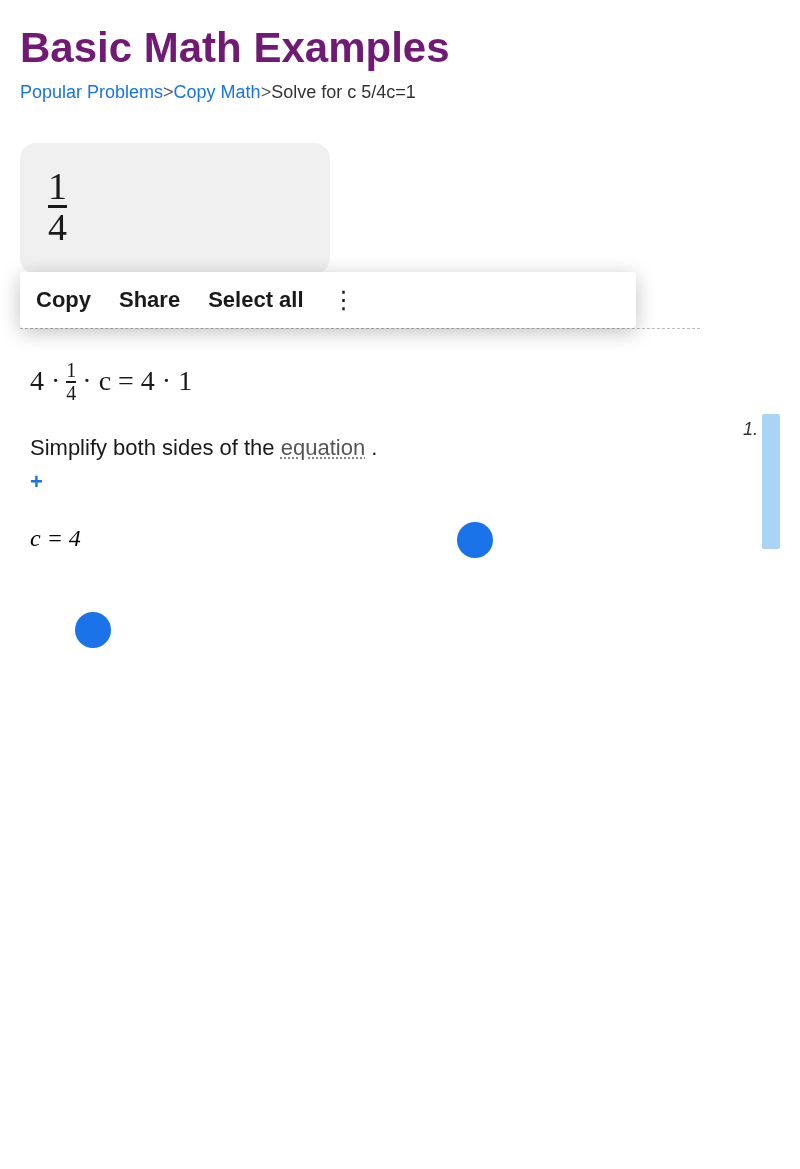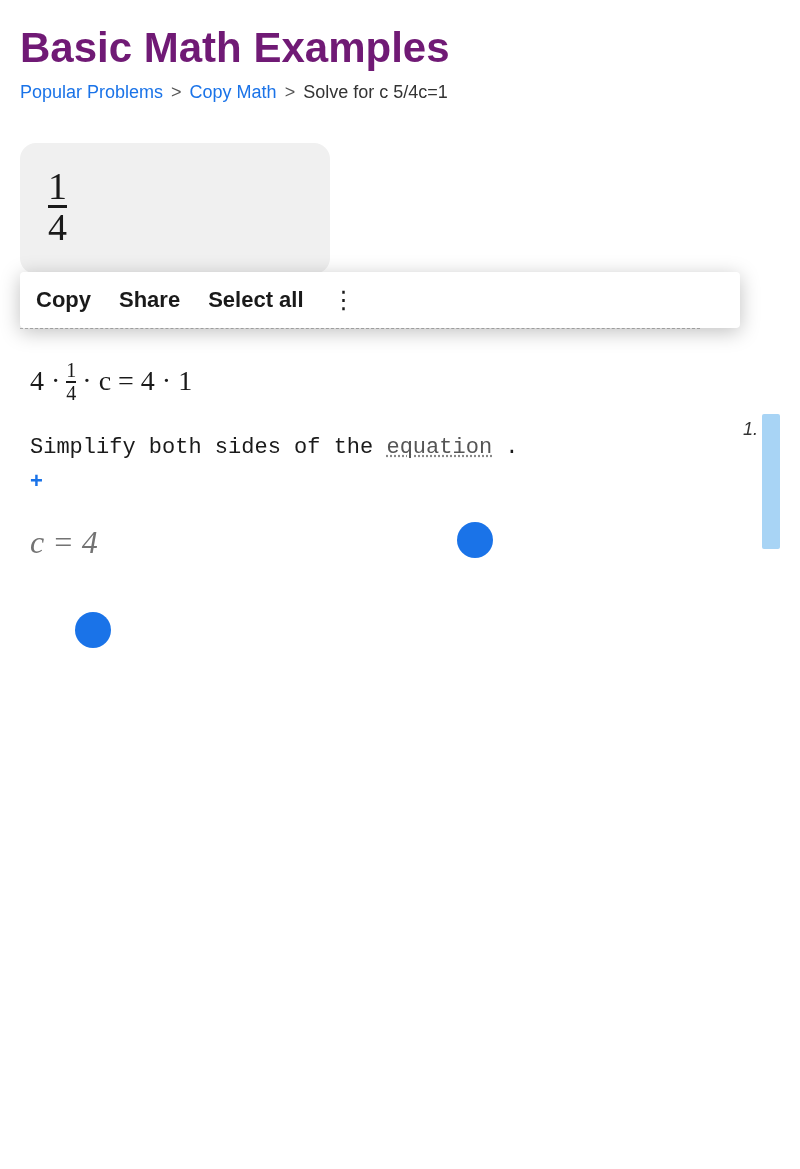--- a/index.html
+++ b/index.html
@@ -20,21 +20,20 @@
       margin-bottom: 10px;
       font-family: Arial, sans-serif;
     }
 
     .breadcrumb {
       font-size: 18px;
       color: #555;
       margin-bottom: 30px;
       display: flex;
       align-items: center;
-      gap: 8px;
       font-family: Arial, sans-serif;
     }
 
     .breadcrumb a {
       color: #1a73e8;
       text-decoration: none;
     }
 
     .breadcrumb .sep {
       color: #555;
@@ -93,21 +92,21 @@
       background: #ffffff;
       border-radius: 4px;
       box-shadow: 0 4px 20px rgba(0,0,0,0.25);
       display: flex;
       align-items: center;
       padding: 14px 16px;
       gap: 28px;
       position: relative;
       z-index: 10;
       margin-top: -2px;
-      width: 720px;
+      width: 616px;
     }
 
     .context-menu-item {
       font-size: 22px;
       font-weight: 700;
       color: #1a1a1a;
       font-family: Arial, sans-serif;
       cursor: pointer;
     }
 
@@ -201,21 +200,21 @@
     }
 
     .step-text {
       font-size: 28px;
     }
 
     
     .simplify-text {
       font-size: 22px;
       color: #1a1a1a;
-      font-family: Liberation Mono, monospace;
+      font-family: Liberation Sans, sans-serif;
       margin-top: 32px;
       margin-bottom: 8px;
     }
 
     .simplify-text .equation-link {
       color: #555;
       text-decoration: underline dotted;
       text-decoration-color: #888;
     }
 
@@ -231,22 +230,22 @@
       margin-bottom: 30px;
     }
 
     .tap-plus {
       font-size: 22px;
       font-weight: bold;
     }
 
     
     .final-answer {
-      font-size: 32px;
-      color: #737373;
+      font-size: 24px;
+      color: #000000;
       margin-top: 20px;
       font-style: italic;
     }
 
     
     .content-area {
       position: relative;
     }
   </style>
 </head>

